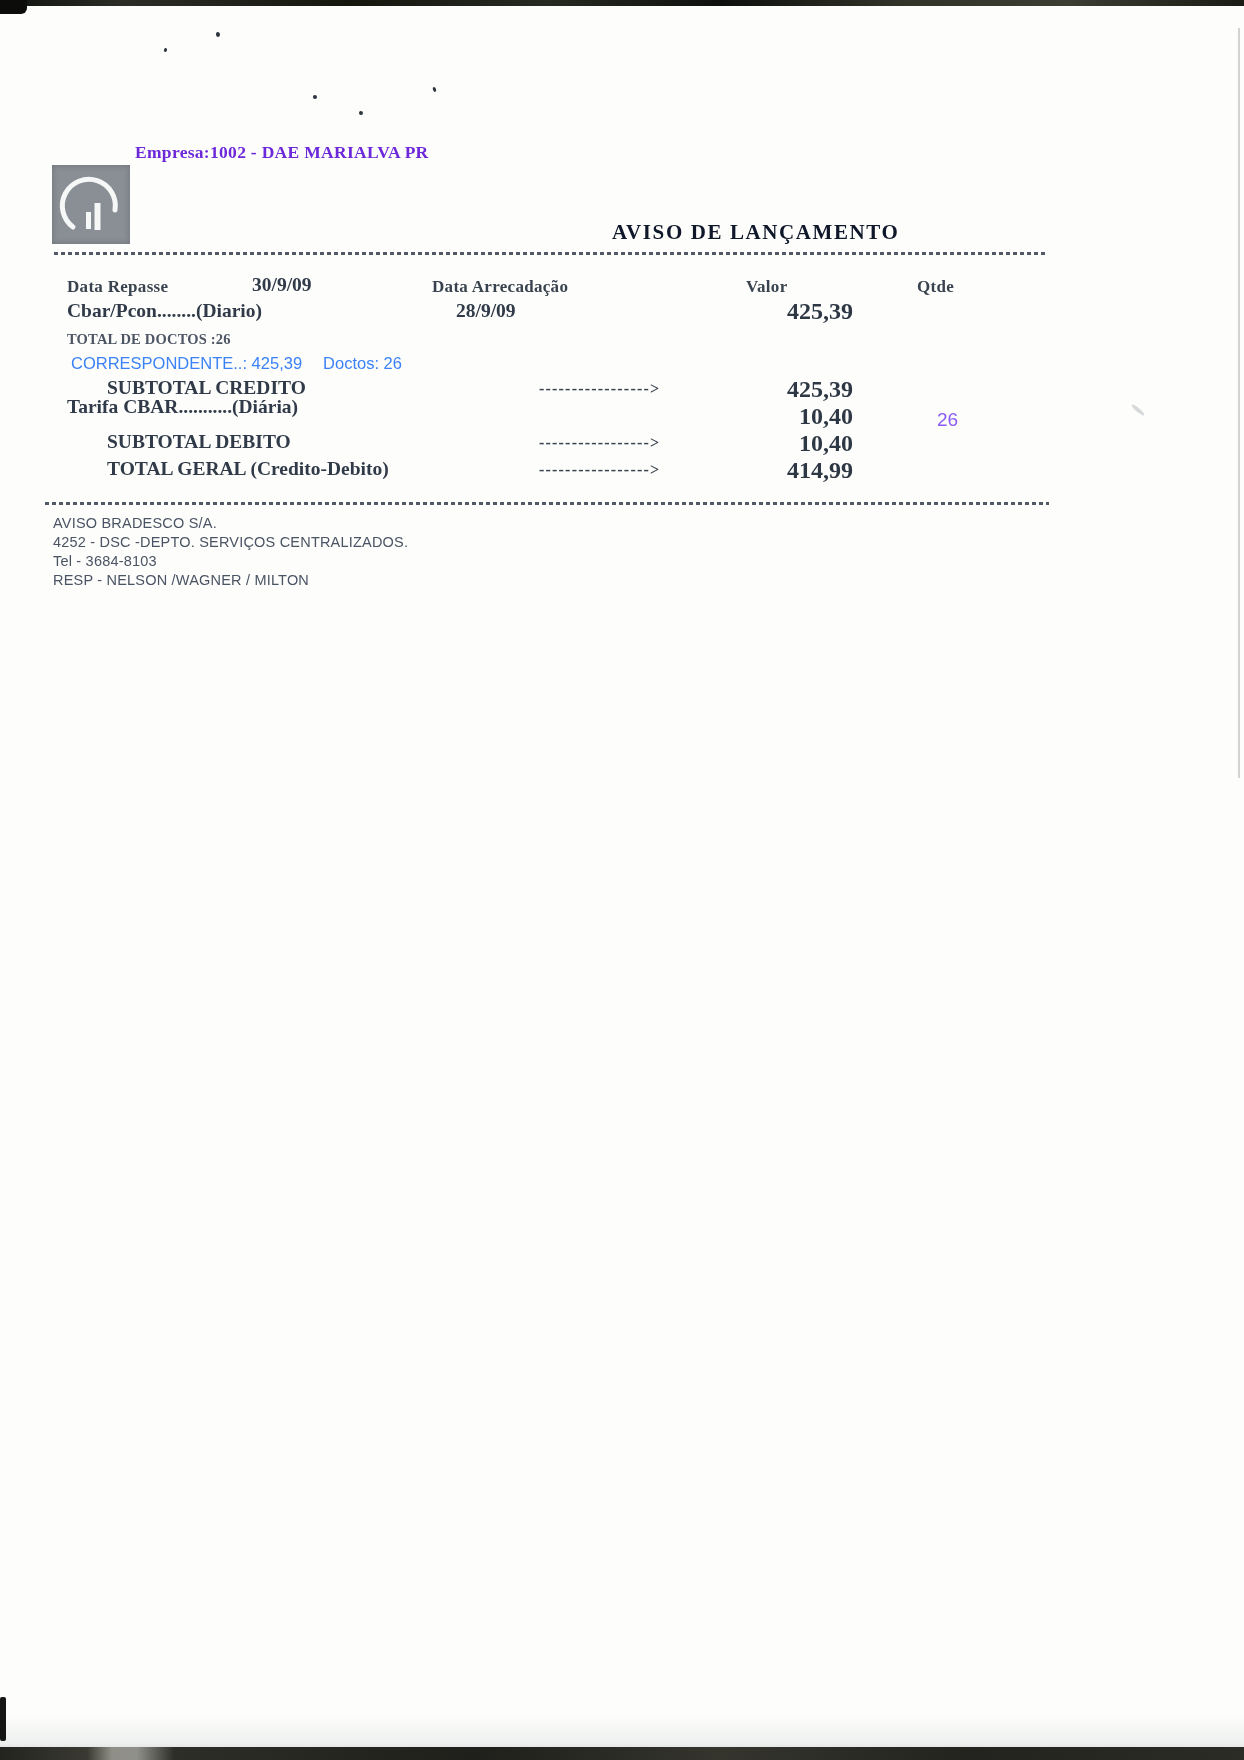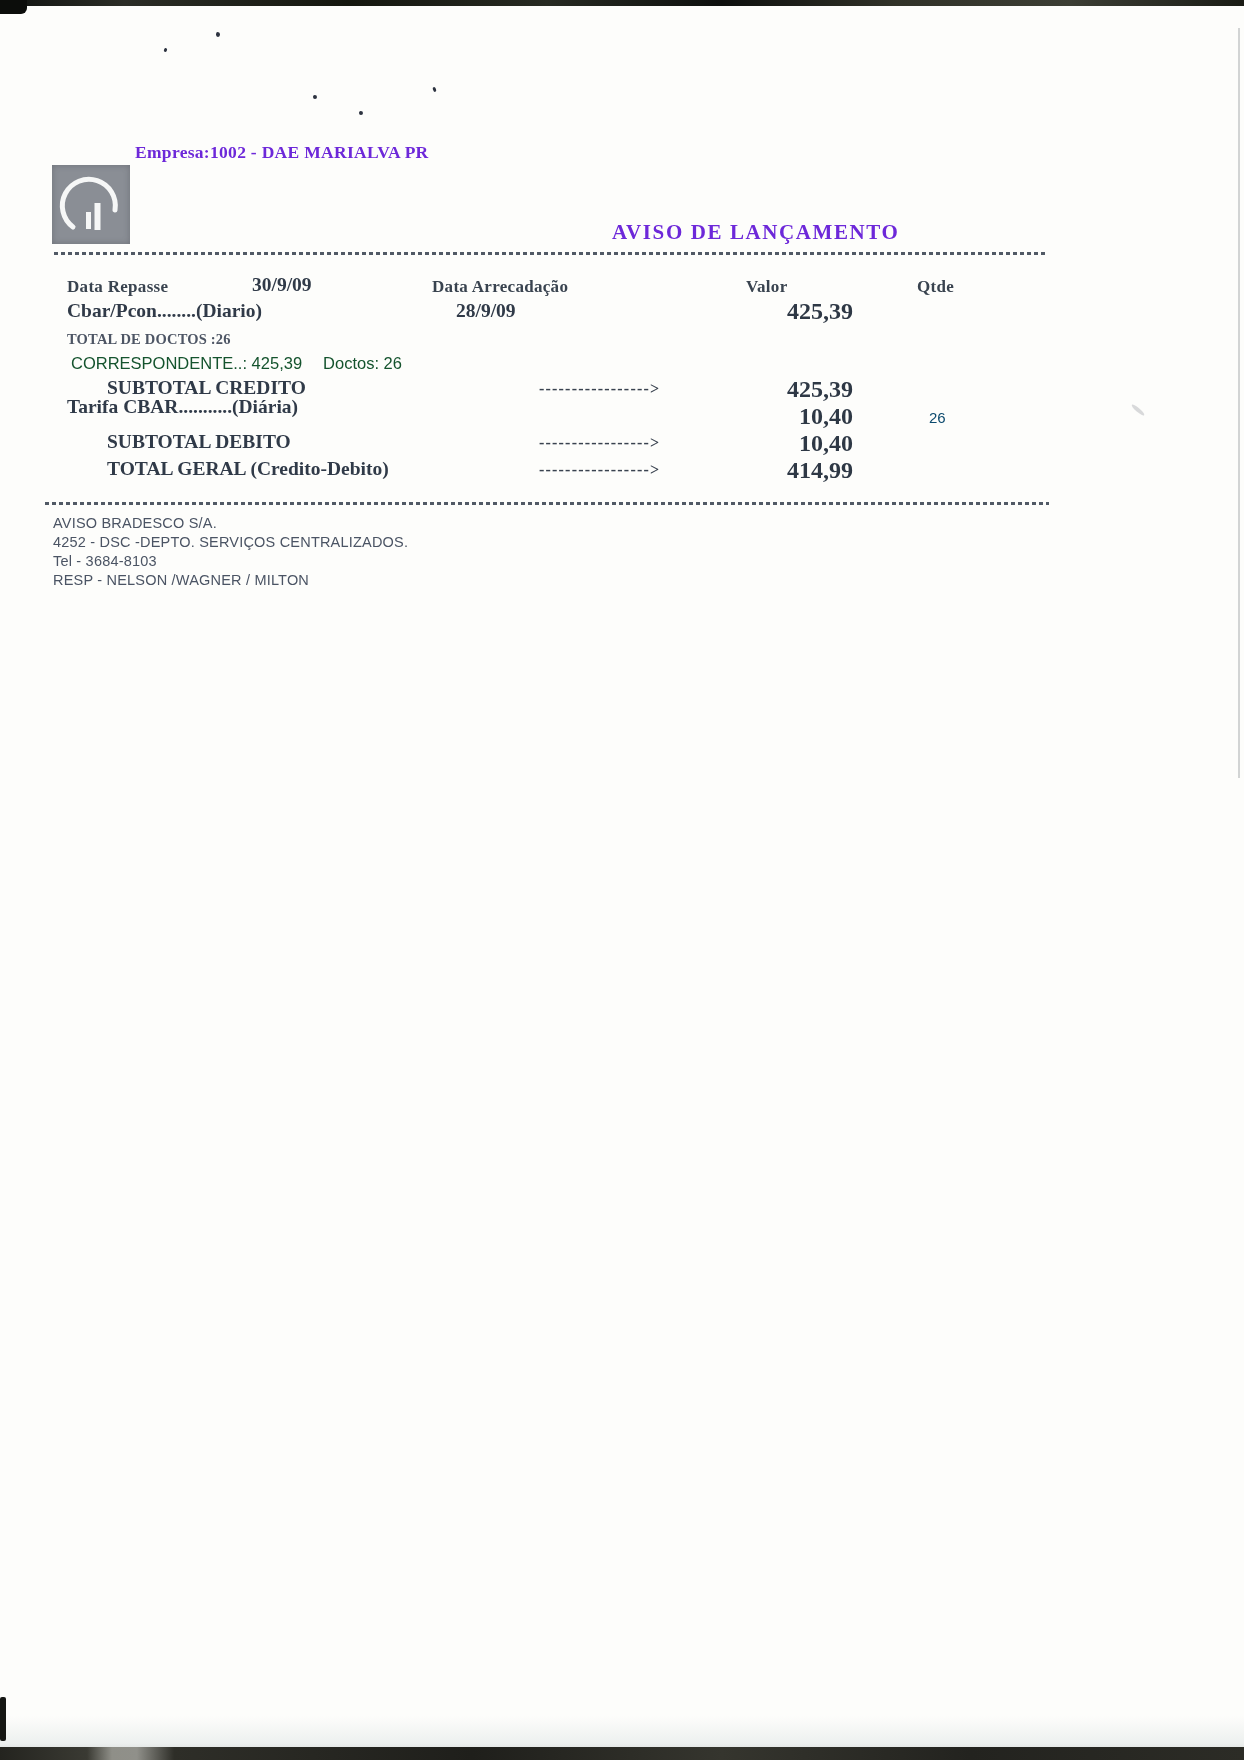--- a/index.html
+++ b/index.html
@@ -38,28 +38,28 @@
   
   .logo {
     position:absolute; left:52px; top:165px; width:78px; height:79px;
     background:#8a8e95; box-shadow:inset 0 0 6px rgba(60,63,70,.35);
   }
   .logo svg { display:block; }
   
   .t { position:absolute; white-space:nowrap; color:#343e4d; }
   .ser-b   { font-weight:bold; }
   .fs-emp  { font-size:17.5px; letter-spacing:.3px; color:#6d28d9; }
-  .fs-title{ font-size:21px; letter-spacing:1.6px; color:#6d28d9; }
+  .fs-title{ font-size:21px; letter-spacing:1.6px; color:#0f172a; }
   .fs-hdr  { font-size:17px; letter-spacing:.3px; color:#39434f; }
   .fs-big  { font-size:19.5px; color:#303a48; }
   .fs-doc  { font-size:14.5px; letter-spacing:.2px; color:#4d5564; }
   .sans    { font-family:"Liberation Sans", sans-serif; }
-  .fs-corr { font-size:16.5px; color:#14532d; }
+  .fs-corr { font-size:16.5px; color:#3b82f6; }
   .fs-foot { font-size:14.5px; color:#4b5464; letter-spacing:.2px; }
-  .fs-qt   { font-size:15px; color:#0c4a6e; }
+  .fs-qt   { font-size:19px; color:#8b5cf6;margin-left:8px; }
   .val {
     position:absolute; left:653px; width:200px; text-align:right;
     font-weight:bold; font-size:24px; color:#2e3845; white-space:nowrap;
   }
   .arrow {
     position:absolute; left:539px; width:150px;
     font-weight:bold; font-size:16px; letter-spacing:1.2px; color:#39424f; white-space:nowrap;
   }
   
   .dash {

